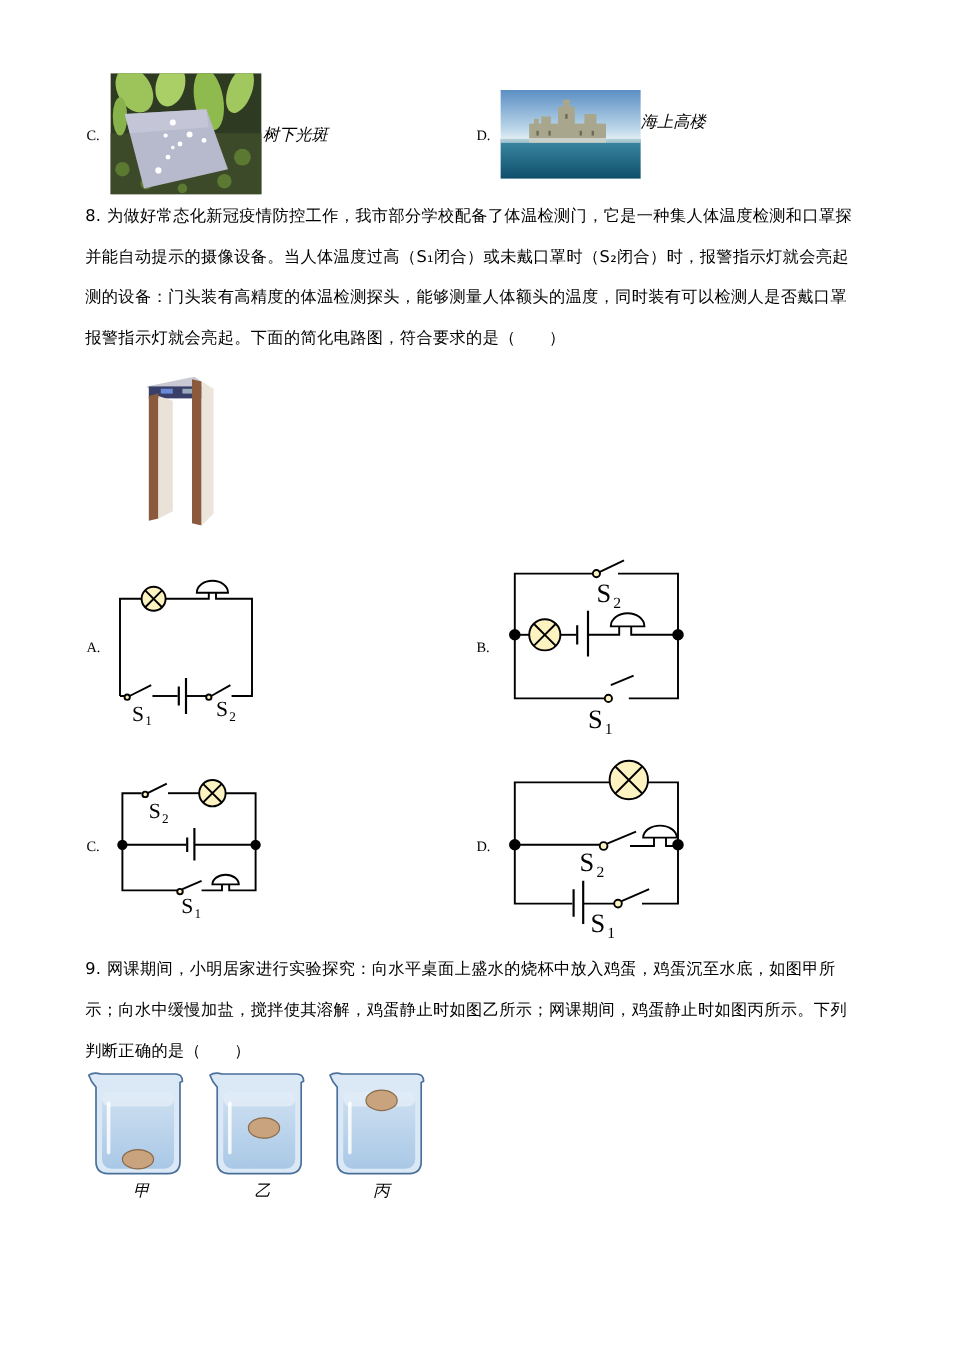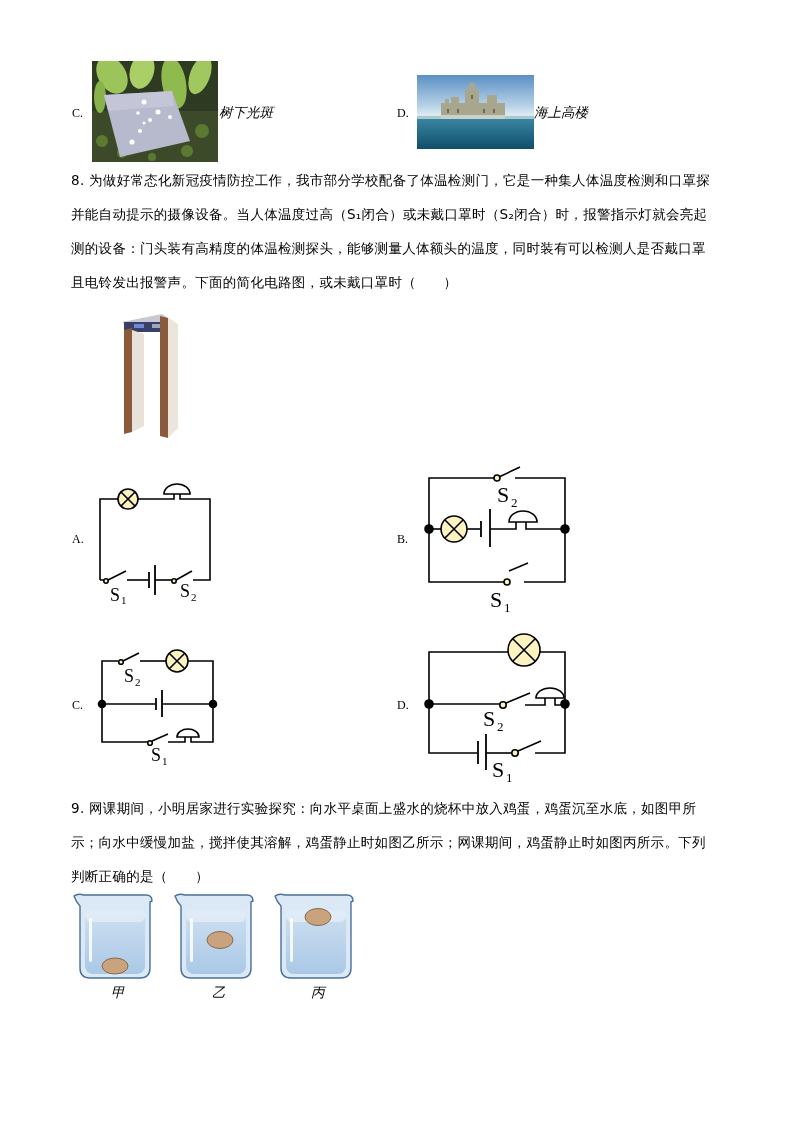--- a/index.html
+++ b/index.html
@@ -74,27 +74,27 @@
     <g fill="#6e6b55">
       <rect x="30" y="34" width="2" height="4"></rect>
         <rect x="40" y="34" width="2" height="4"></rect>
       <rect x="54" y="20" width="2" height="4"></rect>
         <rect x="66" y="34" width="2" height="4"></rect>
         <rect x="76" y="34" width="2" height="4"></rect>
     </g>
     <rect y="40" width="117" height="4" fill="#d8e4e6" opacity="0.7"></rect>
   </svg>
 </div>
-<div class="abs cap" style="left:534px;top:104px;">海上高楼</div>
+<div class="abs cap" style="left:534px;top:93px;">海上高楼</div>
 
 <div class="abs" style="left:71px;top:163px;">
   <div class="txt">8. 为做好常态化新冠疫情防控工作，我市部分学校配备了体温检测门，它是一种集人体温度检测和口罩探</div>
   <div class="txt">并能自动提示的摄像设备。当人体温度过高（S₁闭合）或未戴口罩时（S₂闭合）时，报警指示灯就会亮起</div>
   <div class="txt">测的设备：门头装有高精度的体温检测探头，能够测量人体额头的温度，同时装有可以检测人是否戴口罩</div>
-  <div class="txt">且电铃发出报警声。下面的简化电路图，或未戴口罩时（　　）</div>
+  <div class="txt">报警指示灯就会亮起。下面的简化电路图，符合要求的是（　　）</div>
 </div>
 
 <div class="abs" style="left:112px;top:308px;width:68px;height:130px;">
   <svg width="68" height="130" viewBox="0 0 68 130">
     <polygon points="10,14 50,6 62,14 20,22" fill="#c9c9d3"></polygon>
     <rect x="12" y="14" width="44" height="10" fill="#3a3f6a"></rect>
     <rect x="22" y="16" width="10" height="4" fill="#6a8ad8"></rect>
     <rect x="40" y="16" width="8" height="4" fill="#9ab"></rect>
     <polygon points="12,22 20,20 20,124 12,126" fill="#8b5a3c"></polygon>
     <polygon points="20,22 32,26 32,118 20,124" fill="#e9e2d8"></polygon>

